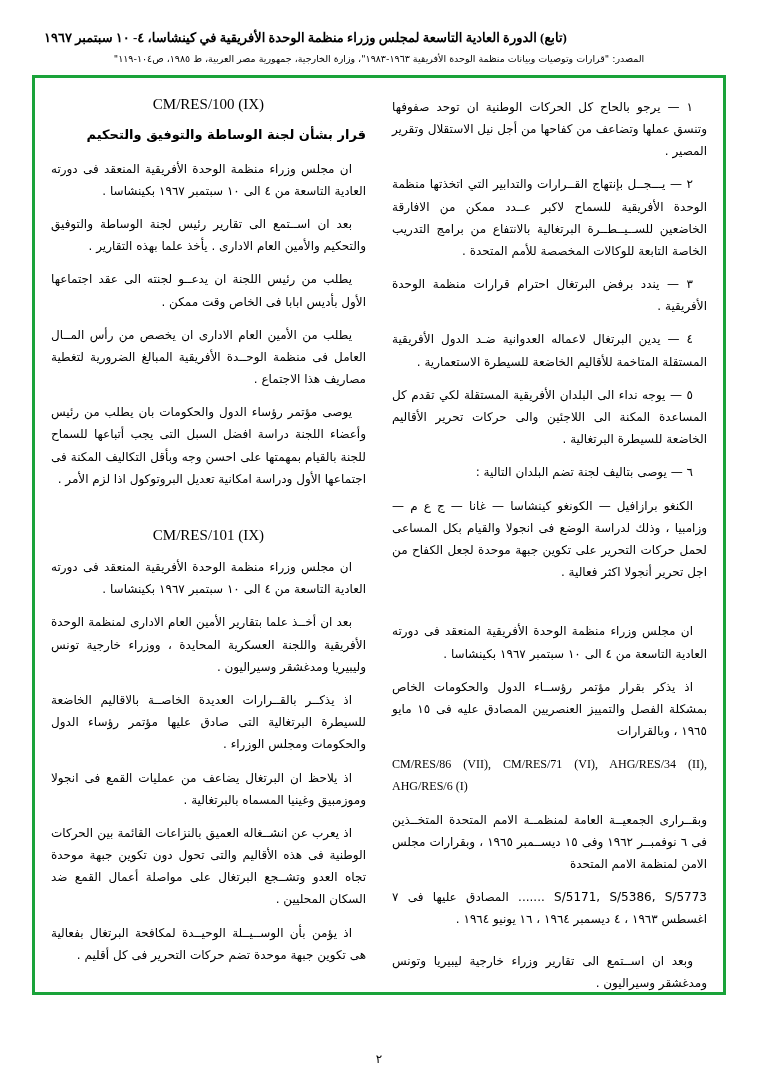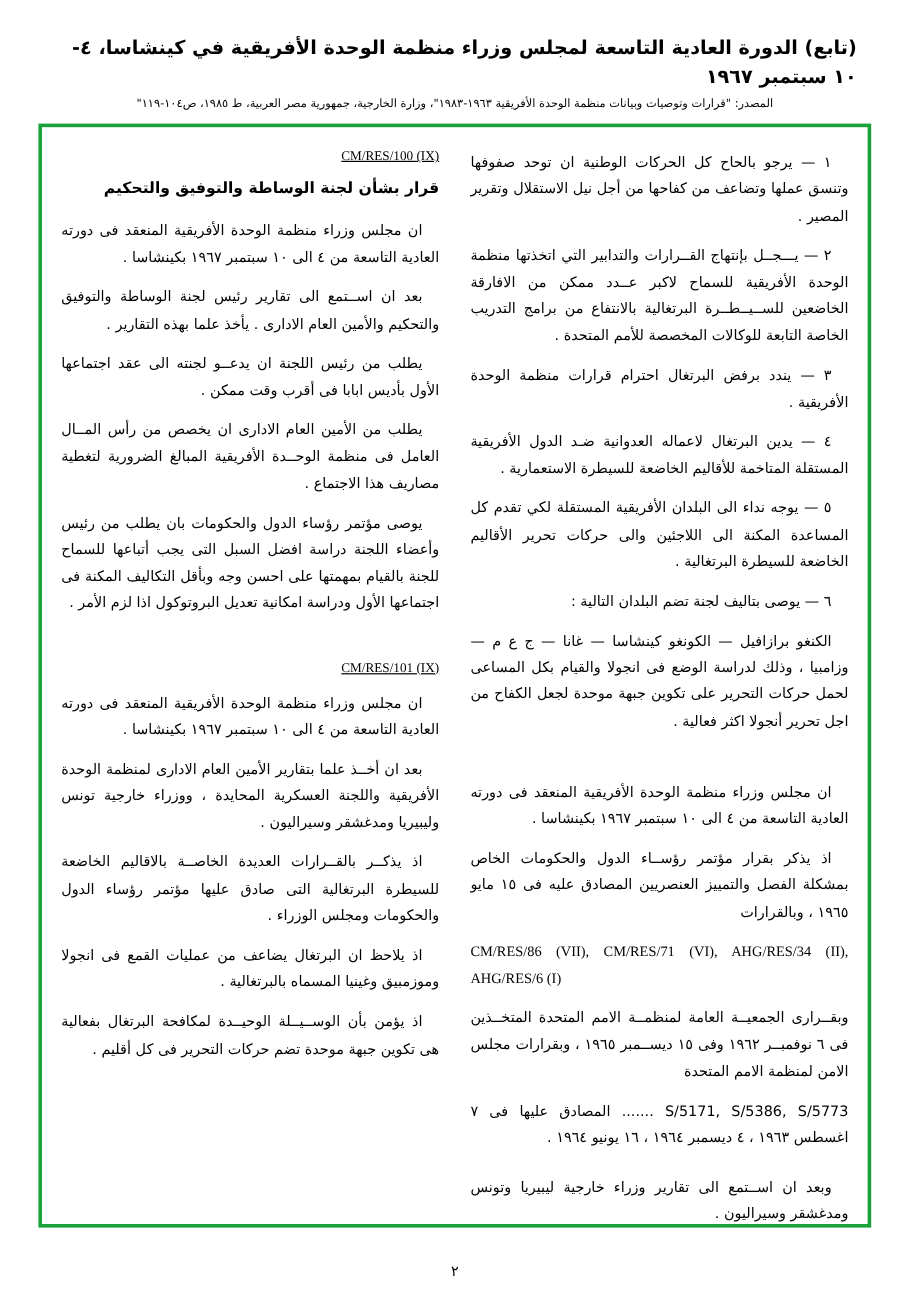--- a/index.html
+++ b/index.html
@@ -15,26 +15,27 @@
     position: relative;
   }
   .page {
     width: 758px;
     height: 1078px;
     box-sizing: border-box;
     padding: 22px 26px 10px 26px;
     position: relative;
   }
   .doc-title {
-    text-align: right;
+    text-align: left;
     font-weight: bold;
-    font-size: 16px;
+    font-size: 13px;
     line-height: 1.5;
     direction: rtl;
     margin: 6px 18px 4px 18px;
+    font-family: Liberation Serif, serif;
   }
   .doc-source {
     text-align: center;
     font-size: 9.5px;
     line-height: 1.4;
     direction: rtl;
     margin: 2px 30px 10px 30px;
   }
   .frame {
     border: 3px solid #1aa33a;
@@ -49,26 +50,25 @@
     flex-direction: row;
     direction: rtl;
     gap: 26px;
     height: 100%;
   }
   .col {
     flex: 1 1 50%;
     direction: rtl;
   }
   .reshead {
-    font-size: 11px;
+    font-size: 15px;
     direction: ltr;
-    text-align: right;
+    text-align: center;
     margin: 0 0 12px 0;
     font-family: "Liberation Serif", serif;
-    text-decoration: underline;
   }
   .restitle {
     font-weight: bold;
     font-size: 13px;
     text-align: right;
     margin: 0 0 12px 0;
     line-height: 1.6;
   }
   p.para {
     font-size: 12px;
@@ -131,32 +131,33 @@
 
       </div>
 
       <div class="col">
 
         <div class="reshead">CM/RES/100 (IX)</div>
         <div class="restitle">قرار بشأن لجنة الوساطة والتوفيق والتحكيم</div>
 
         <p class="para">ان مجلس وزراء منظمة الوحدة الأفريقية المنعقد فى دورته العادية التاسعة من ٤ الى ١٠ سبتمبر ١٩٦٧ بكينشاسا .</p>
         <p class="para">بعد ان اســتمع الى تقارير رئيس لجنة الوساطة والتوفيق والتحكيم والأمين العام الادارى . يأخذ علما بهذه التقارير .</p>
-        <p class="para">يطلب من رئيس اللجنة ان يدعــو لجنته الى عقد اجتماعها الأول بأديس ابابا فى أقرب وقت ممكن .</p>
+        <p class="para">يطلب من رئيس اللجنة ان يدعــو لجنته الى عقد اجتماعها الأول بأديس ابابا فى الخاص وقت ممكن .</p>
         <p class="para">يطلب من الأمين العام الادارى ان يخصص من رأس المــال العامل فى منظمة الوحــدة الأفريقية المبالغ الضرورية لتغطية مصاريف هذا الاجتماع .</p>
         <p class="para">يوصى مؤتمر رؤساء الدول والحكومات بان يطلب من رئيس وأعضاء اللجنة دراسة افضل السبل التى يجب أتباعها للسماح للجنة بالقيام بمهمتها على احسن وجه وبأقل التكاليف المكنة فى اجتماعها الأول ودراسة امكانية تعديل البروتوكول اذا لزم الأمر .</p>
 
         <div class="spacer-lg"></div>
 
         <div class="reshead">CM/RES/101 (IX)</div>
 
         <p class="para">ان مجلس وزراء منظمة الوحدة الأفريقية المنعقد فى دورته العادية التاسعة من ٤ الى ١٠ سبتمبر ١٩٦٧ بكينشاسا .</p>
         <p class="para">بعد ان أخــذ علما بتقارير الأمين العام الادارى لمنظمة الوحدة الأفريقية واللجنة العسكرية المحايدة ، ووزراء خارجية تونس وليبيريا ومدغشقر وسيراليون .</p>
         <p class="para">اذ يذكــر بالقــرارات العديدة الخاصــة بالاقاليم الخاضعة للسيطرة البرتغالية التى صادق عليها مؤتمر رؤساء الدول والحكومات ومجلس الوزراء .</p>
         <p class="para">اذ يلاحظ ان البرتغال يضاعف من عمليات القمع فى انجولا وموزمبيق وغينيا المسماه بالبرتغالية .</p>
+        <p class="para">اذ يعرب عن انشــغاله العميق بالنزاعات القائمة بين الحركات الوطنية فى هذه الأقاليم والتى تحول دون تكوين جبهة موحدة تجاه العدو وتشــجع البرتغال على مواصلة أعمال القمع ضد السكان المحليين .</p>
         <p class="para">اذ يؤمن بأن الوســيــلة الوحيــدة لمكافحة البرتغال بفعالية هى تكوين جبهة موحدة تضم حركات التحرير فى كل أقليم .</p>
       </div>
 
     </div>
   </div>
 
   <div class="page-number">٢</div>
 </div>
 
 </body></html>

